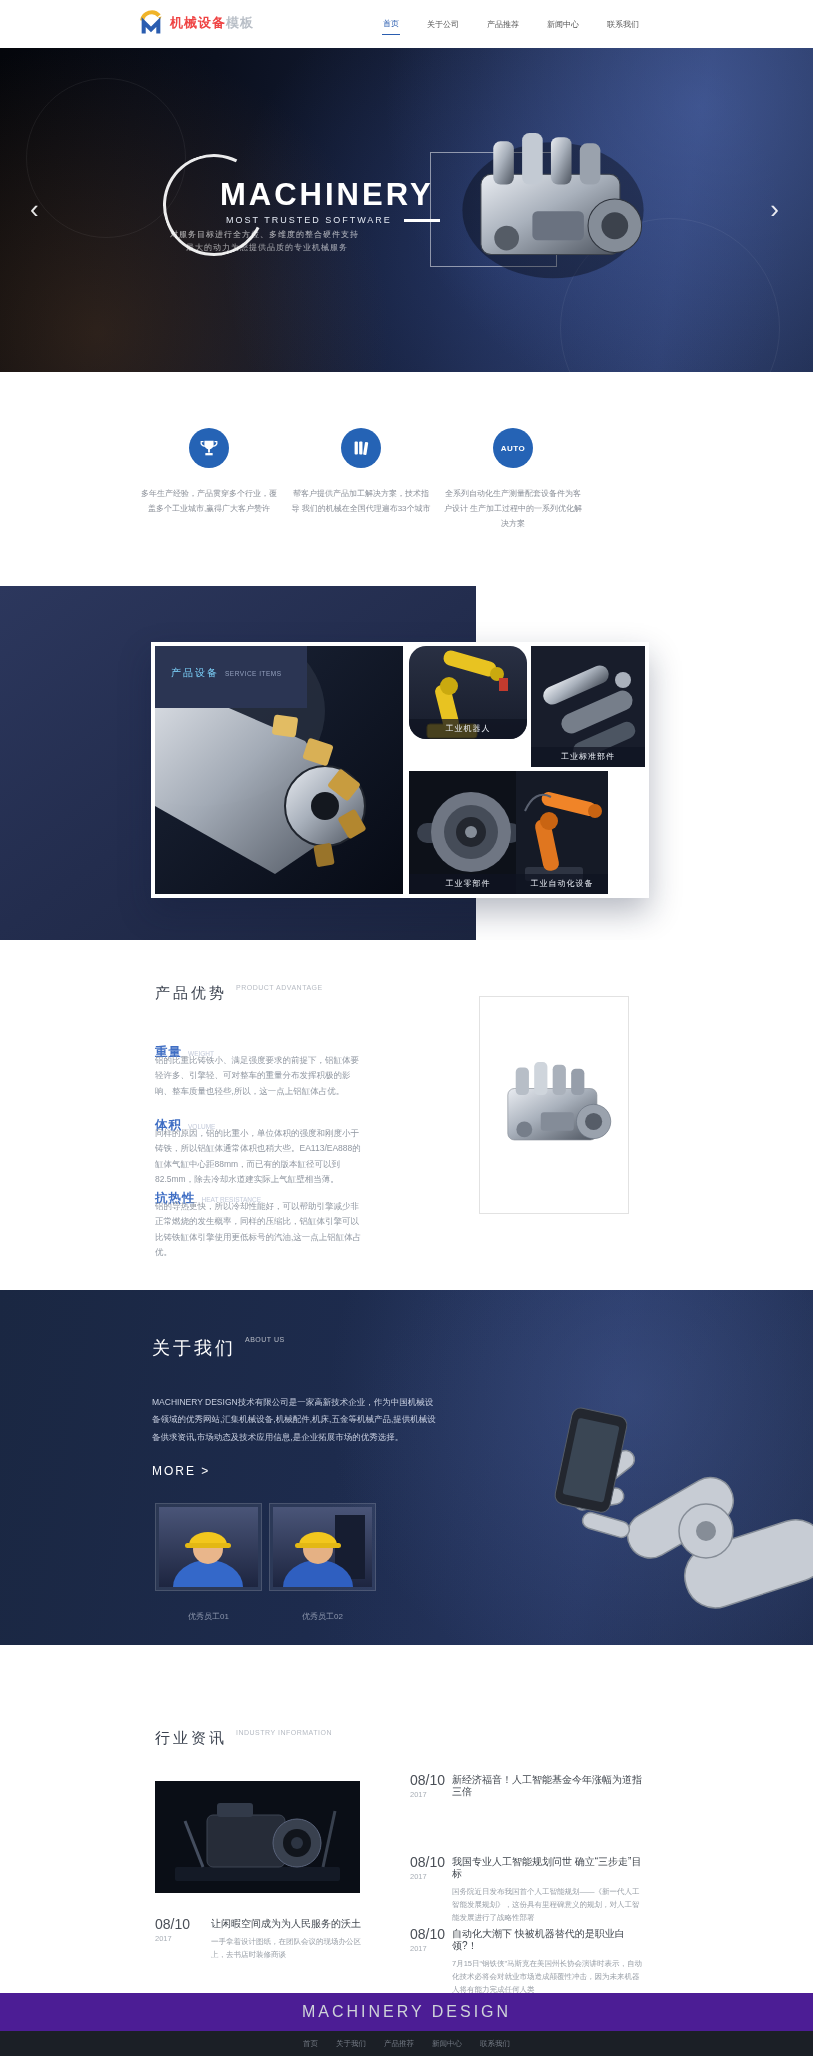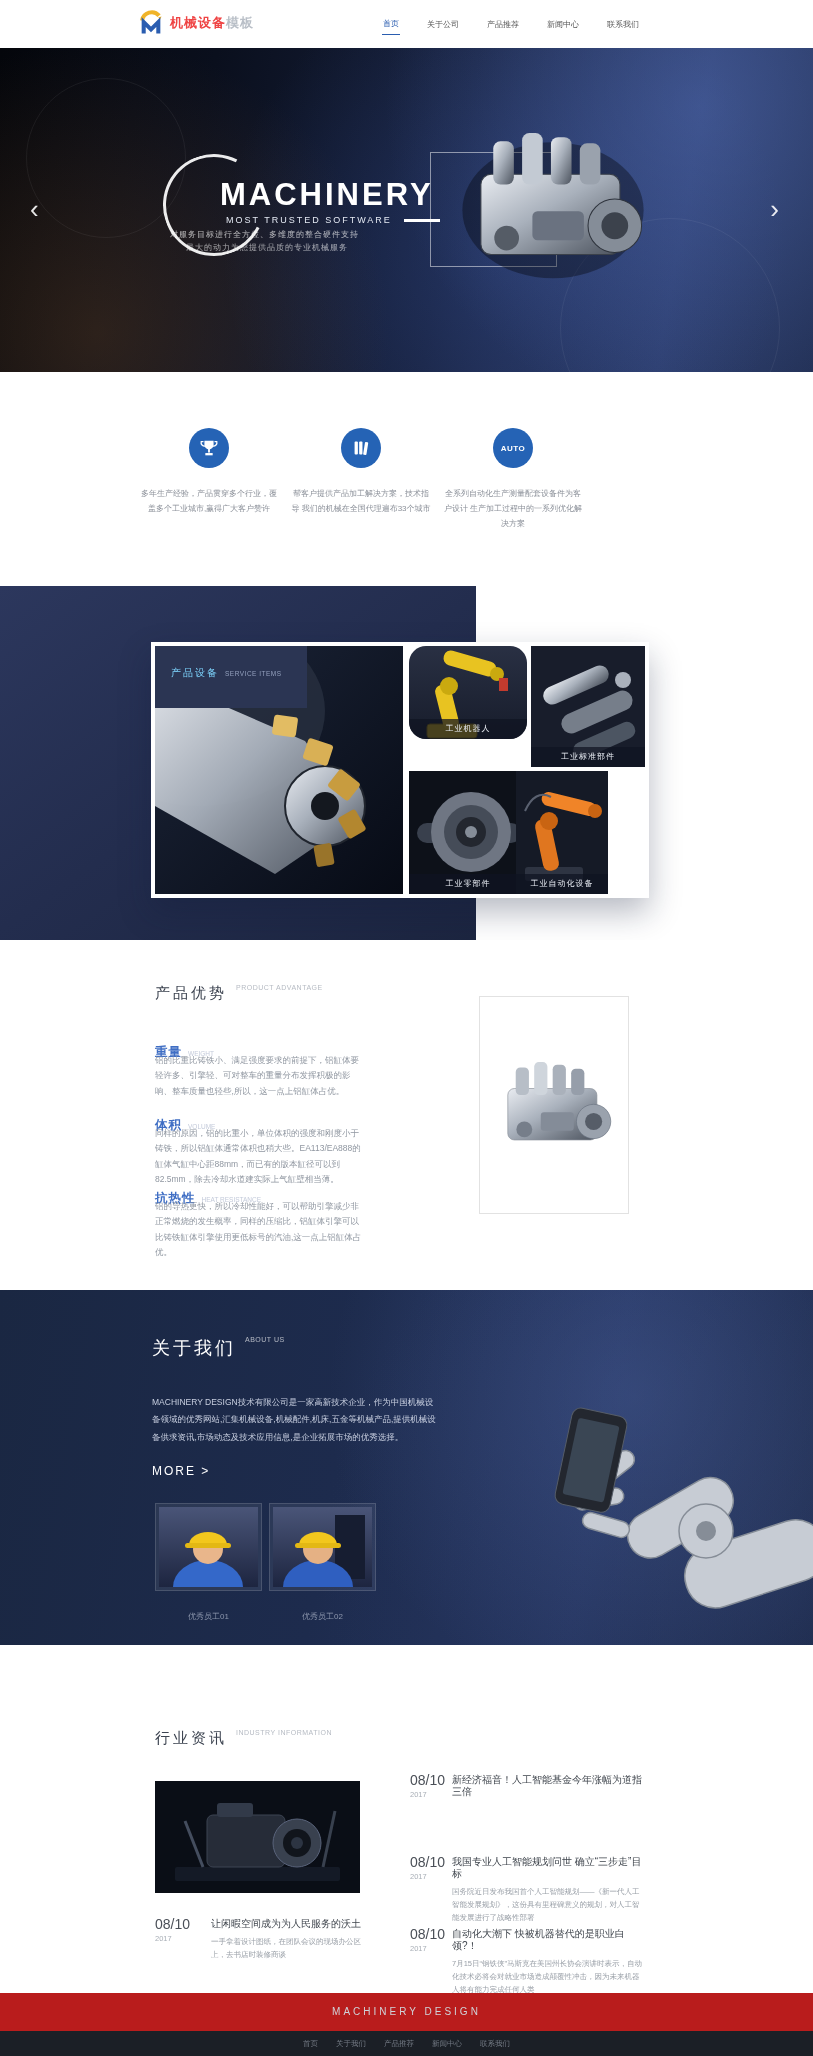--- a/index.html
+++ b/index.html
@@ -109,22 +109,22 @@
   .nyear{font-size:7.5px;color:#a8aeb6;margin-top:3px;}
   .ntitle{font-size:10px;color:#3f454d;line-height:1.2;}
   .ndesc{font-size:7.5px;color:#9aa0a8;line-height:1.7;margin-top:6px;}
   .ni-l{left:155px;top:232px;width:205px;}
   .ni-l .ntxt{position:absolute;left:56px;top:1px;width:150px;}
   .ni-r{left:410px;width:232px;}
   .ni-r .ntxt{position:absolute;left:42px;top:1px;width:190px;}
   .ni1{top:88px;} .ni2{top:170px;} .ni3{top:242px;}
 
   
-  .ft-top{position:absolute;left:0;top:1993px;width:813px;height:38px;background:#b91c1c;
-    text-align:center;line-height:38px;font-size:10px;color:#cfd3d9;letter-spacing:3px;}
+  .ft-top{position:absolute;left:0;top:1993px;width:813px;height:38px;background:#4c1d95;
+    text-align:center;line-height:38px;font-size:16px;color:#cfd3d9;letter-spacing:3px;}
   .ft-bot{position:absolute;left:0;top:2031px;width:813px;height:25px;background:#1b1f26;
     display:flex;align-items:center;justify-content:center;}
   .ft-bot a{font-size:7.5px;color:#757c86;margin:0 9px;}
 </style>
 </head>
 <body>
 
 <svg width="0" height="0" style="position:absolute" aria-hidden="true">
   <defs>
     <linearGradient id="gMetal" x1="0" y1="0" x2="1" y2="1">

